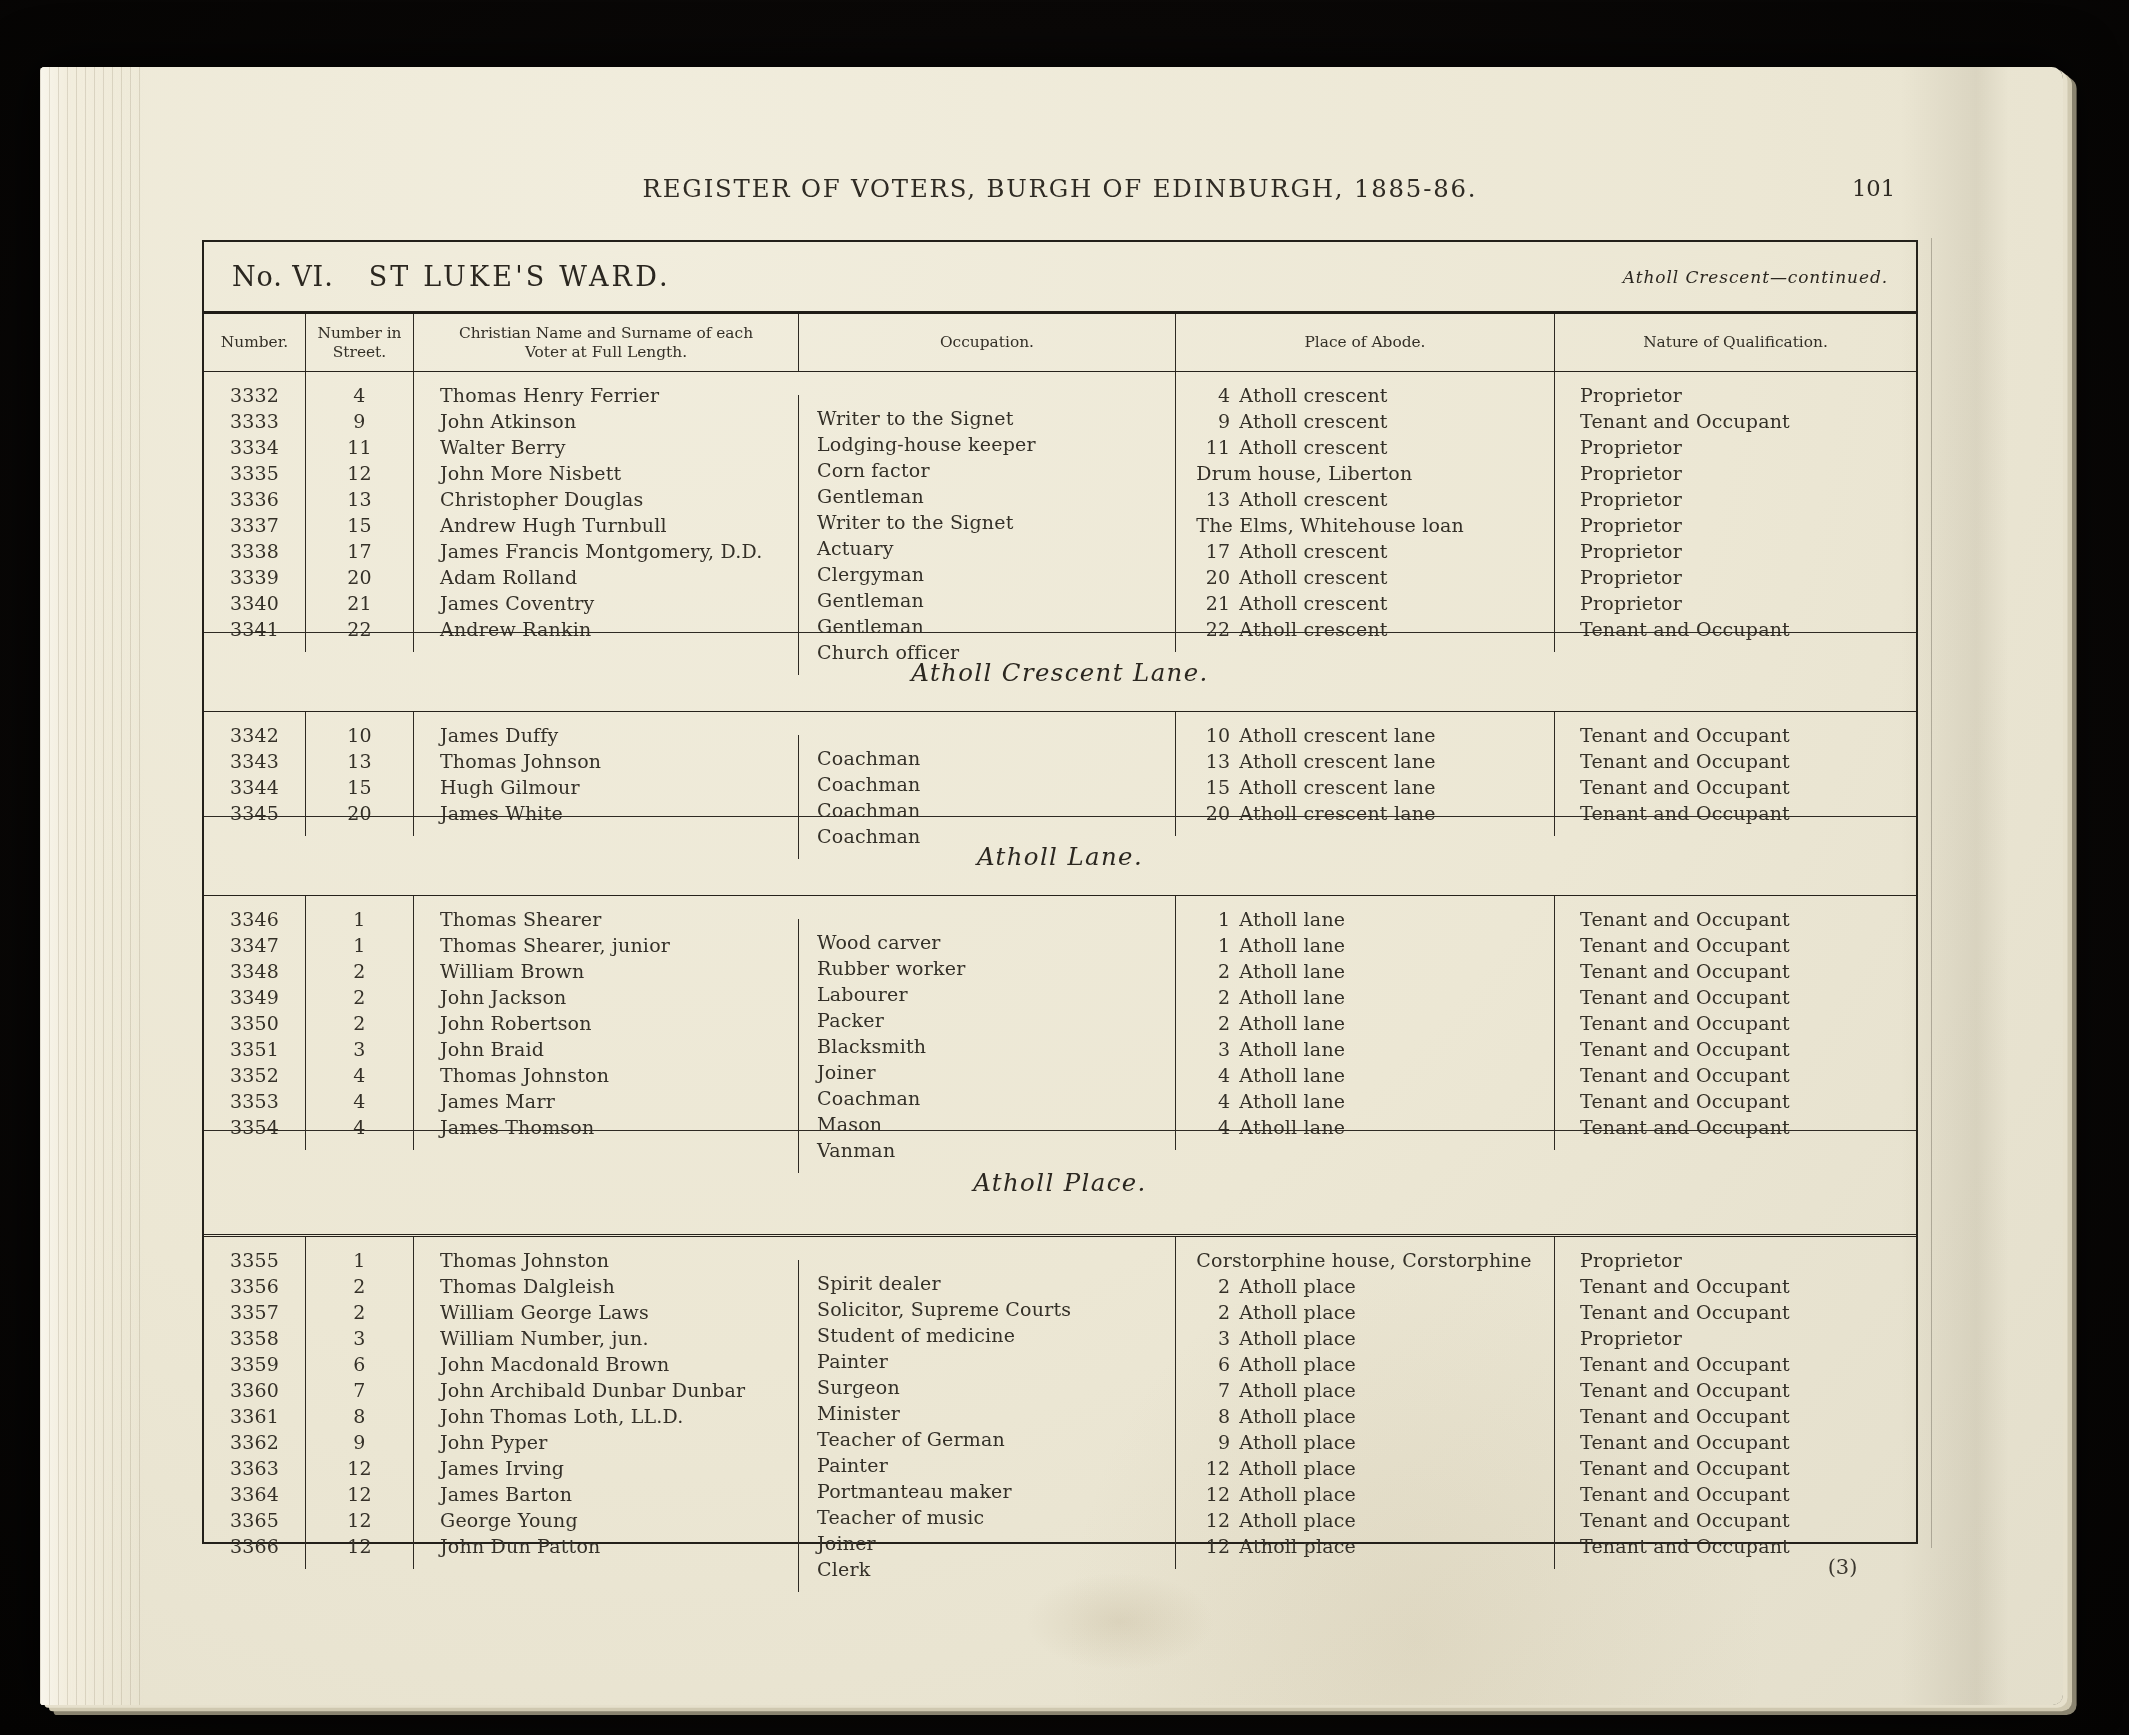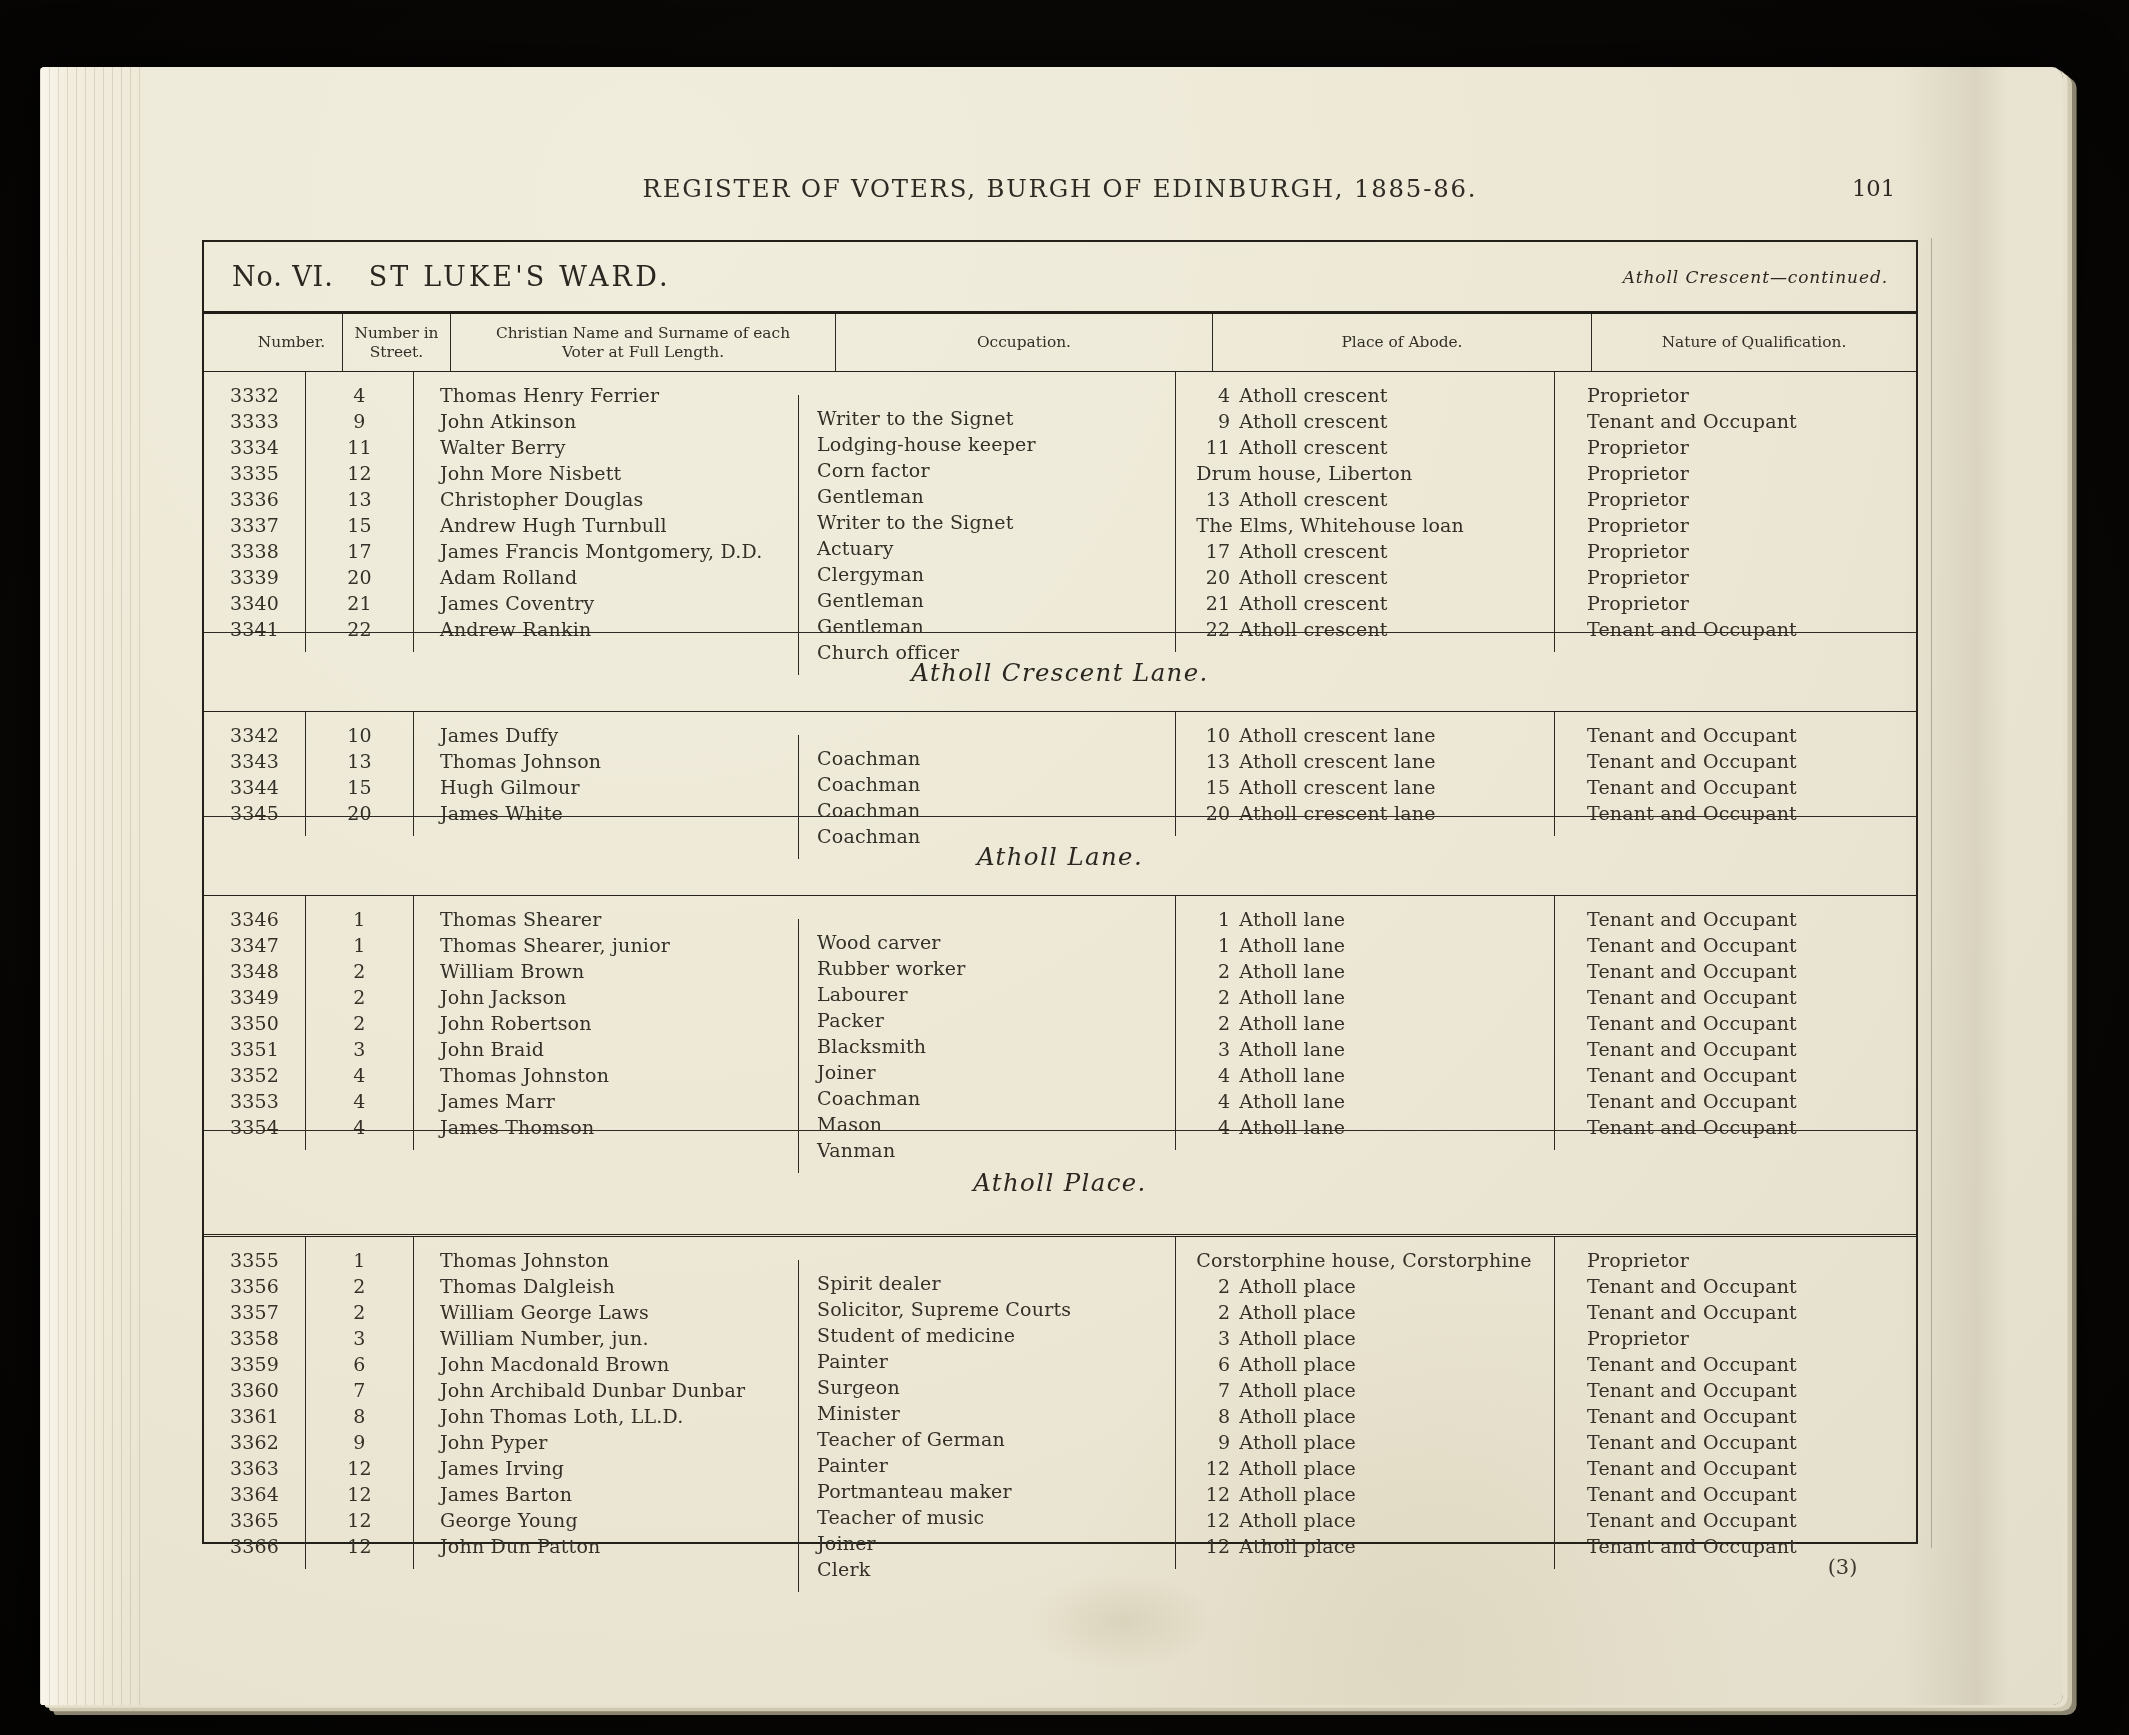--- a/index.html
+++ b/index.html
@@ -39,40 +39,40 @@
   .ward-row{height:69px;flex:0 0 auto;display:flex;align-items:center;
     justify-content:space-between;padding:0 28px;color:#2b2720;}
   .ward-left{display:flex;align-items:baseline;gap:35px;}
   .ward-no{font-size:27px;letter-spacing:0.9px;}
   .ward-name{font-size:27px;letter-spacing:3.2px;}
   .street-continued{font-style:italic;font-size:17px;letter-spacing:0.9px;color:#2b2720;}
   .thick-rule{flex:0 0 auto;height:0;border-bottom:3.6px solid #1f1c16;}
 
   .col-headers{flex:0 0 auto;height:57px;display:grid;
     grid-template-columns:101px 108px 385px 377px 379px auto;
-    border-bottom:1.8px solid #26221b;color:#332f27;padding-left:37px;}
+    border-bottom:1.8px solid #26221b;color:#332f27;}
   .col-headers .hcell{display:flex;align-items:center;justify-content:center;
     text-align:center;font-size:15.4px;line-height:1.22;padding:2.7px 4.5px;box-sizing:border-box;}
   .col-headers .hcell + .hcell{border-left:1.4px solid #2e2a23;}
   .hc-street span{display:block;max-width:95px;}
   .hc-name span{display:block;max-width:298px;}
 
   .tbody{flex:1 1 auto;display:flex;flex-direction:column;}
   .rows-block{flex:0 0 auto;}
   .vrow{display:grid;grid-template-columns:101px 108px 385px 377px 379px auto;
     height:26px;align-items:center;font-size:19px;color:#343028;letter-spacing:0.2px;}
   .vrow .cell{height:100%;display:flex;align-items:center;box-sizing:border-box;overflow:hidden;white-space:nowrap;}
   .vrow .cell + .cell{border-left:1.4px solid #2e2a23;}
   .c-num{justify-content:center;}
   .c-street{justify-content:center;}
   .c-name{padding-left:26px;}
   .c-occ{padding-left:18px;margin-top:46px;}
   .c-abode{padding-left:20.3px;}
   .abode-no{display:inline-block;width:34px;text-align:right;margin-right:9px;flex:0 0 auto;}
-  .c-qual{padding-left:32px;}
+  .c-qual{padding-left:25px;}
 
   .section-band{flex:0 0 auto;height:78px;display:flex;align-items:center;justify-content:center;
     border-top:1.4px solid #2e2a23;border-bottom:1.8px solid #26221b;}
   .band-heavy{height:103px;border-bottom:3.2px double #26221b;}
   .section-title{font-style:italic;font-size:24.4px;letter-spacing:1.4px;color:#2b2720;}
 
   .footer-mark{position:absolute;left:1753px;top:1488px;width:99px;text-align:center;
     font-size:21px;color:#3a362e;}
   .fold-line{position:absolute;left:1891px;top:171px;width:1.4px;height:1310px;
     background:rgba(52,46,36,.30);}

